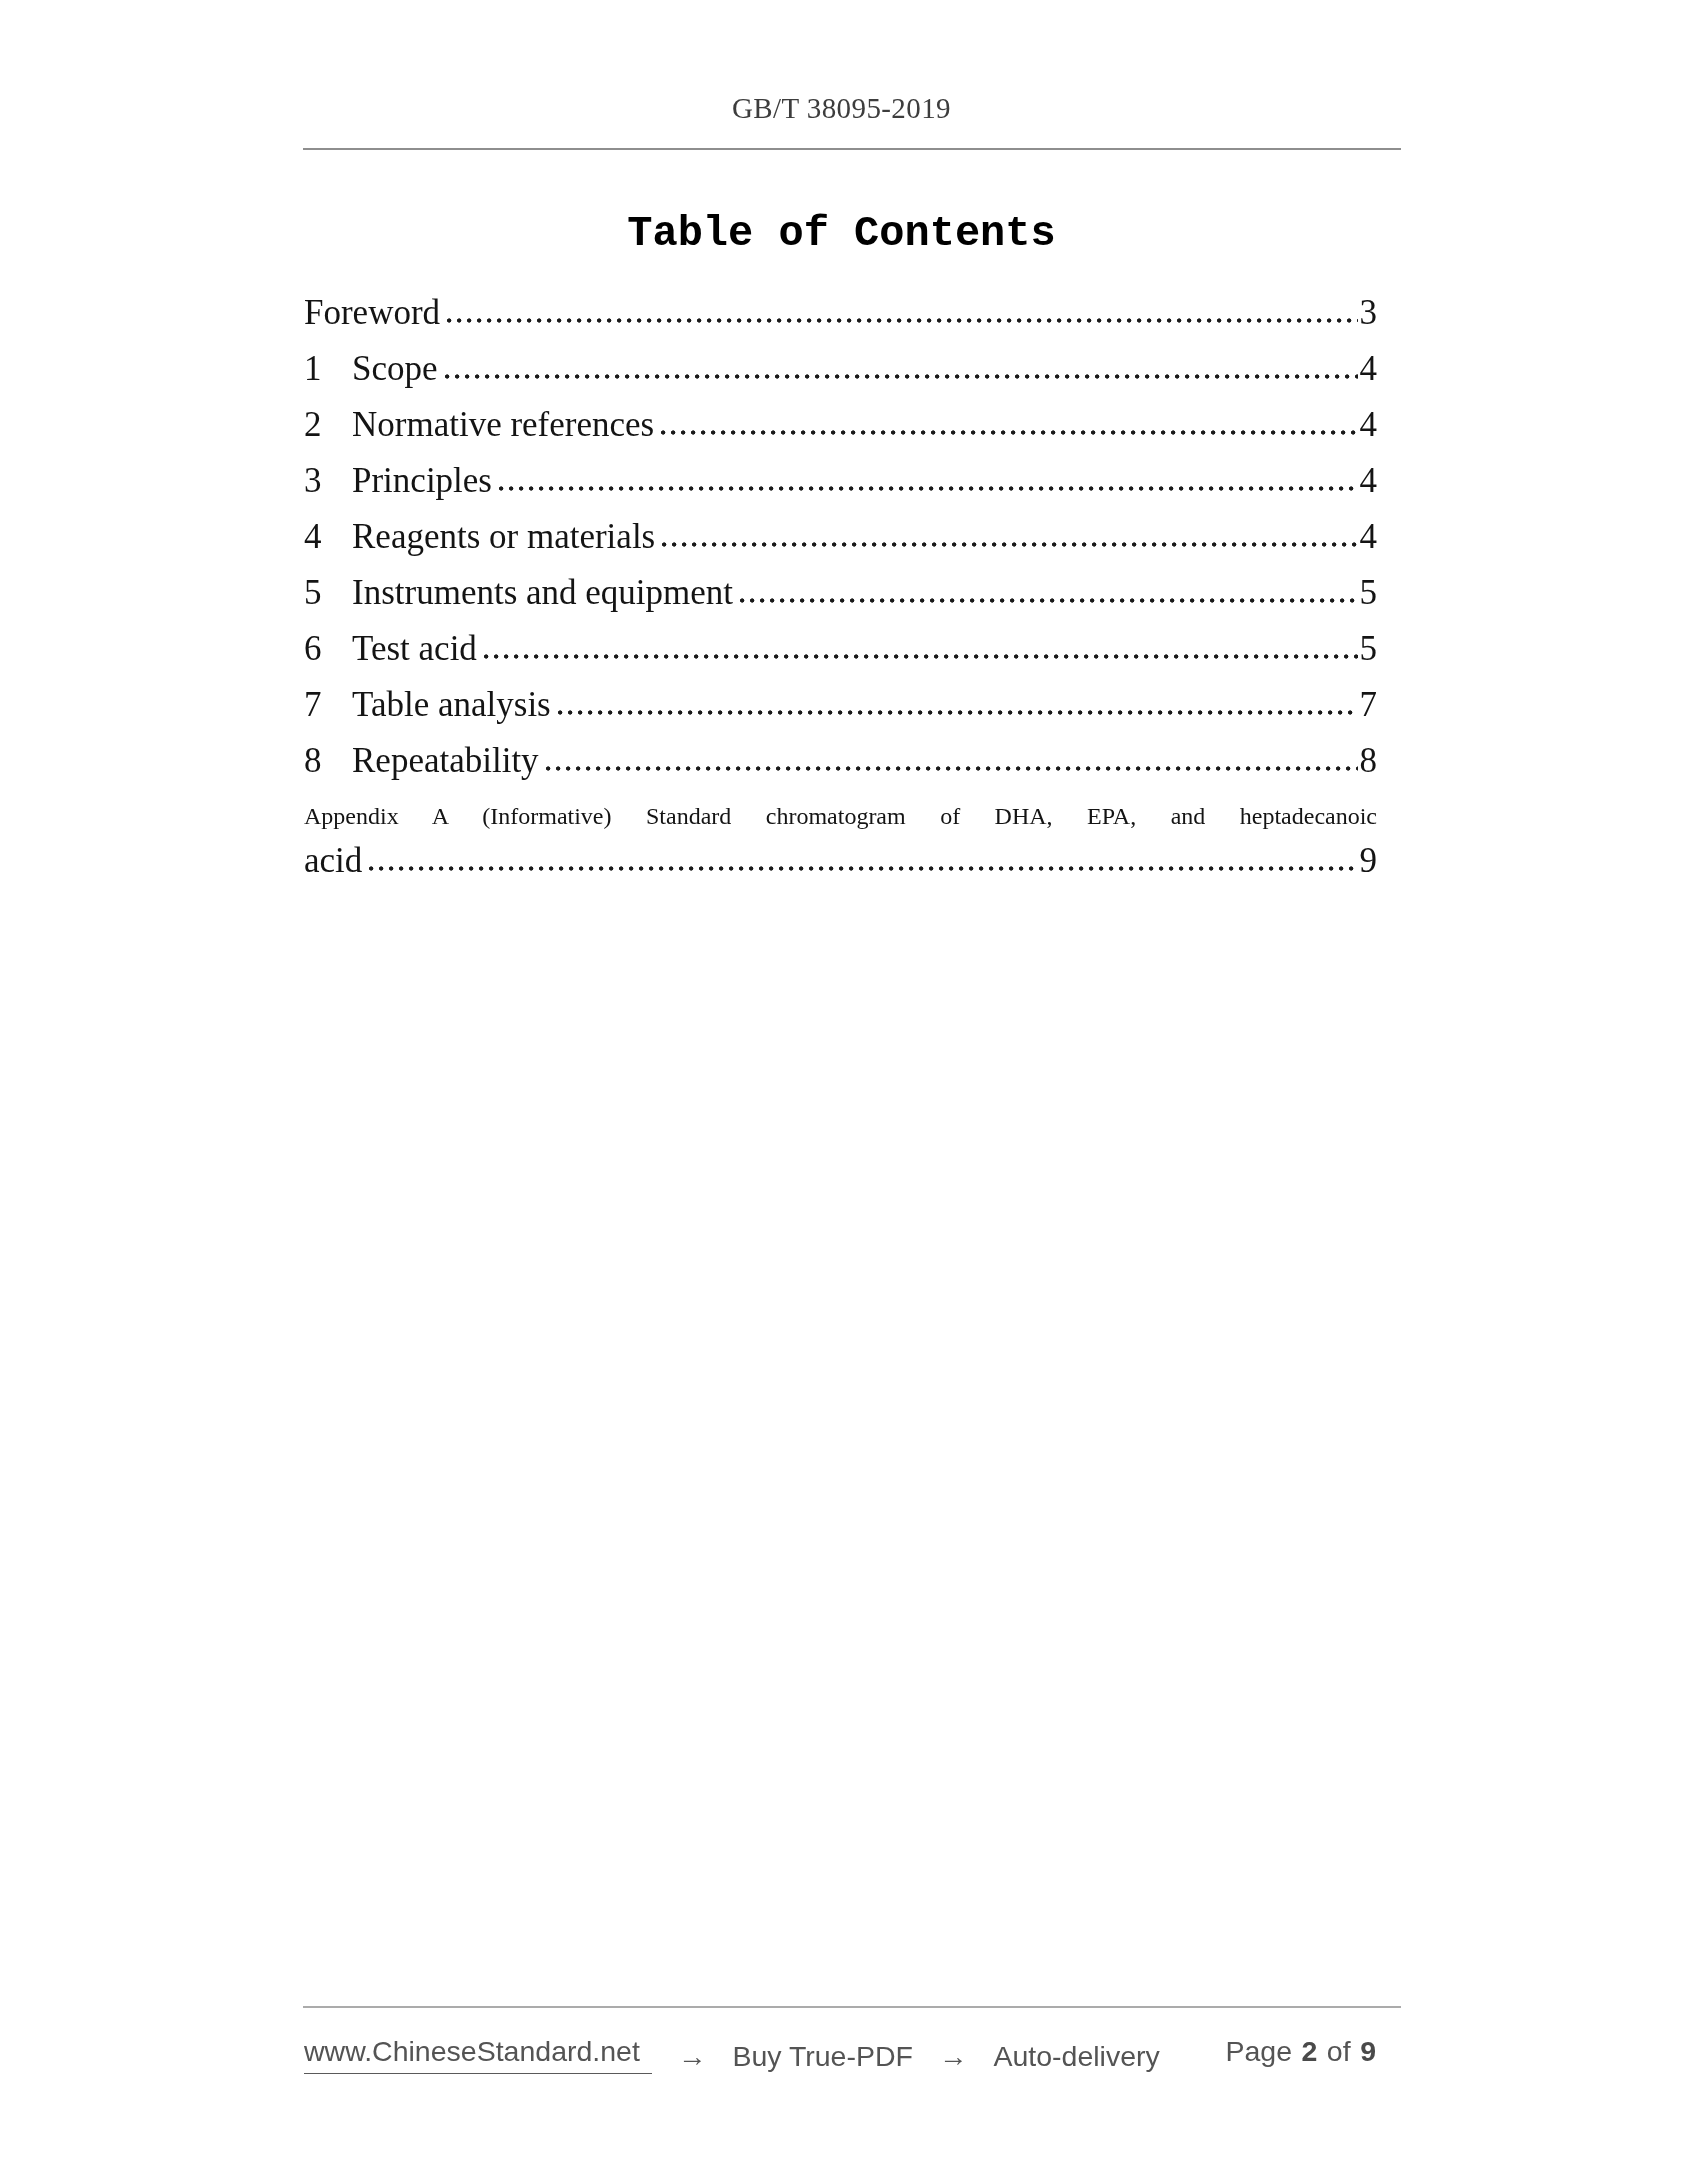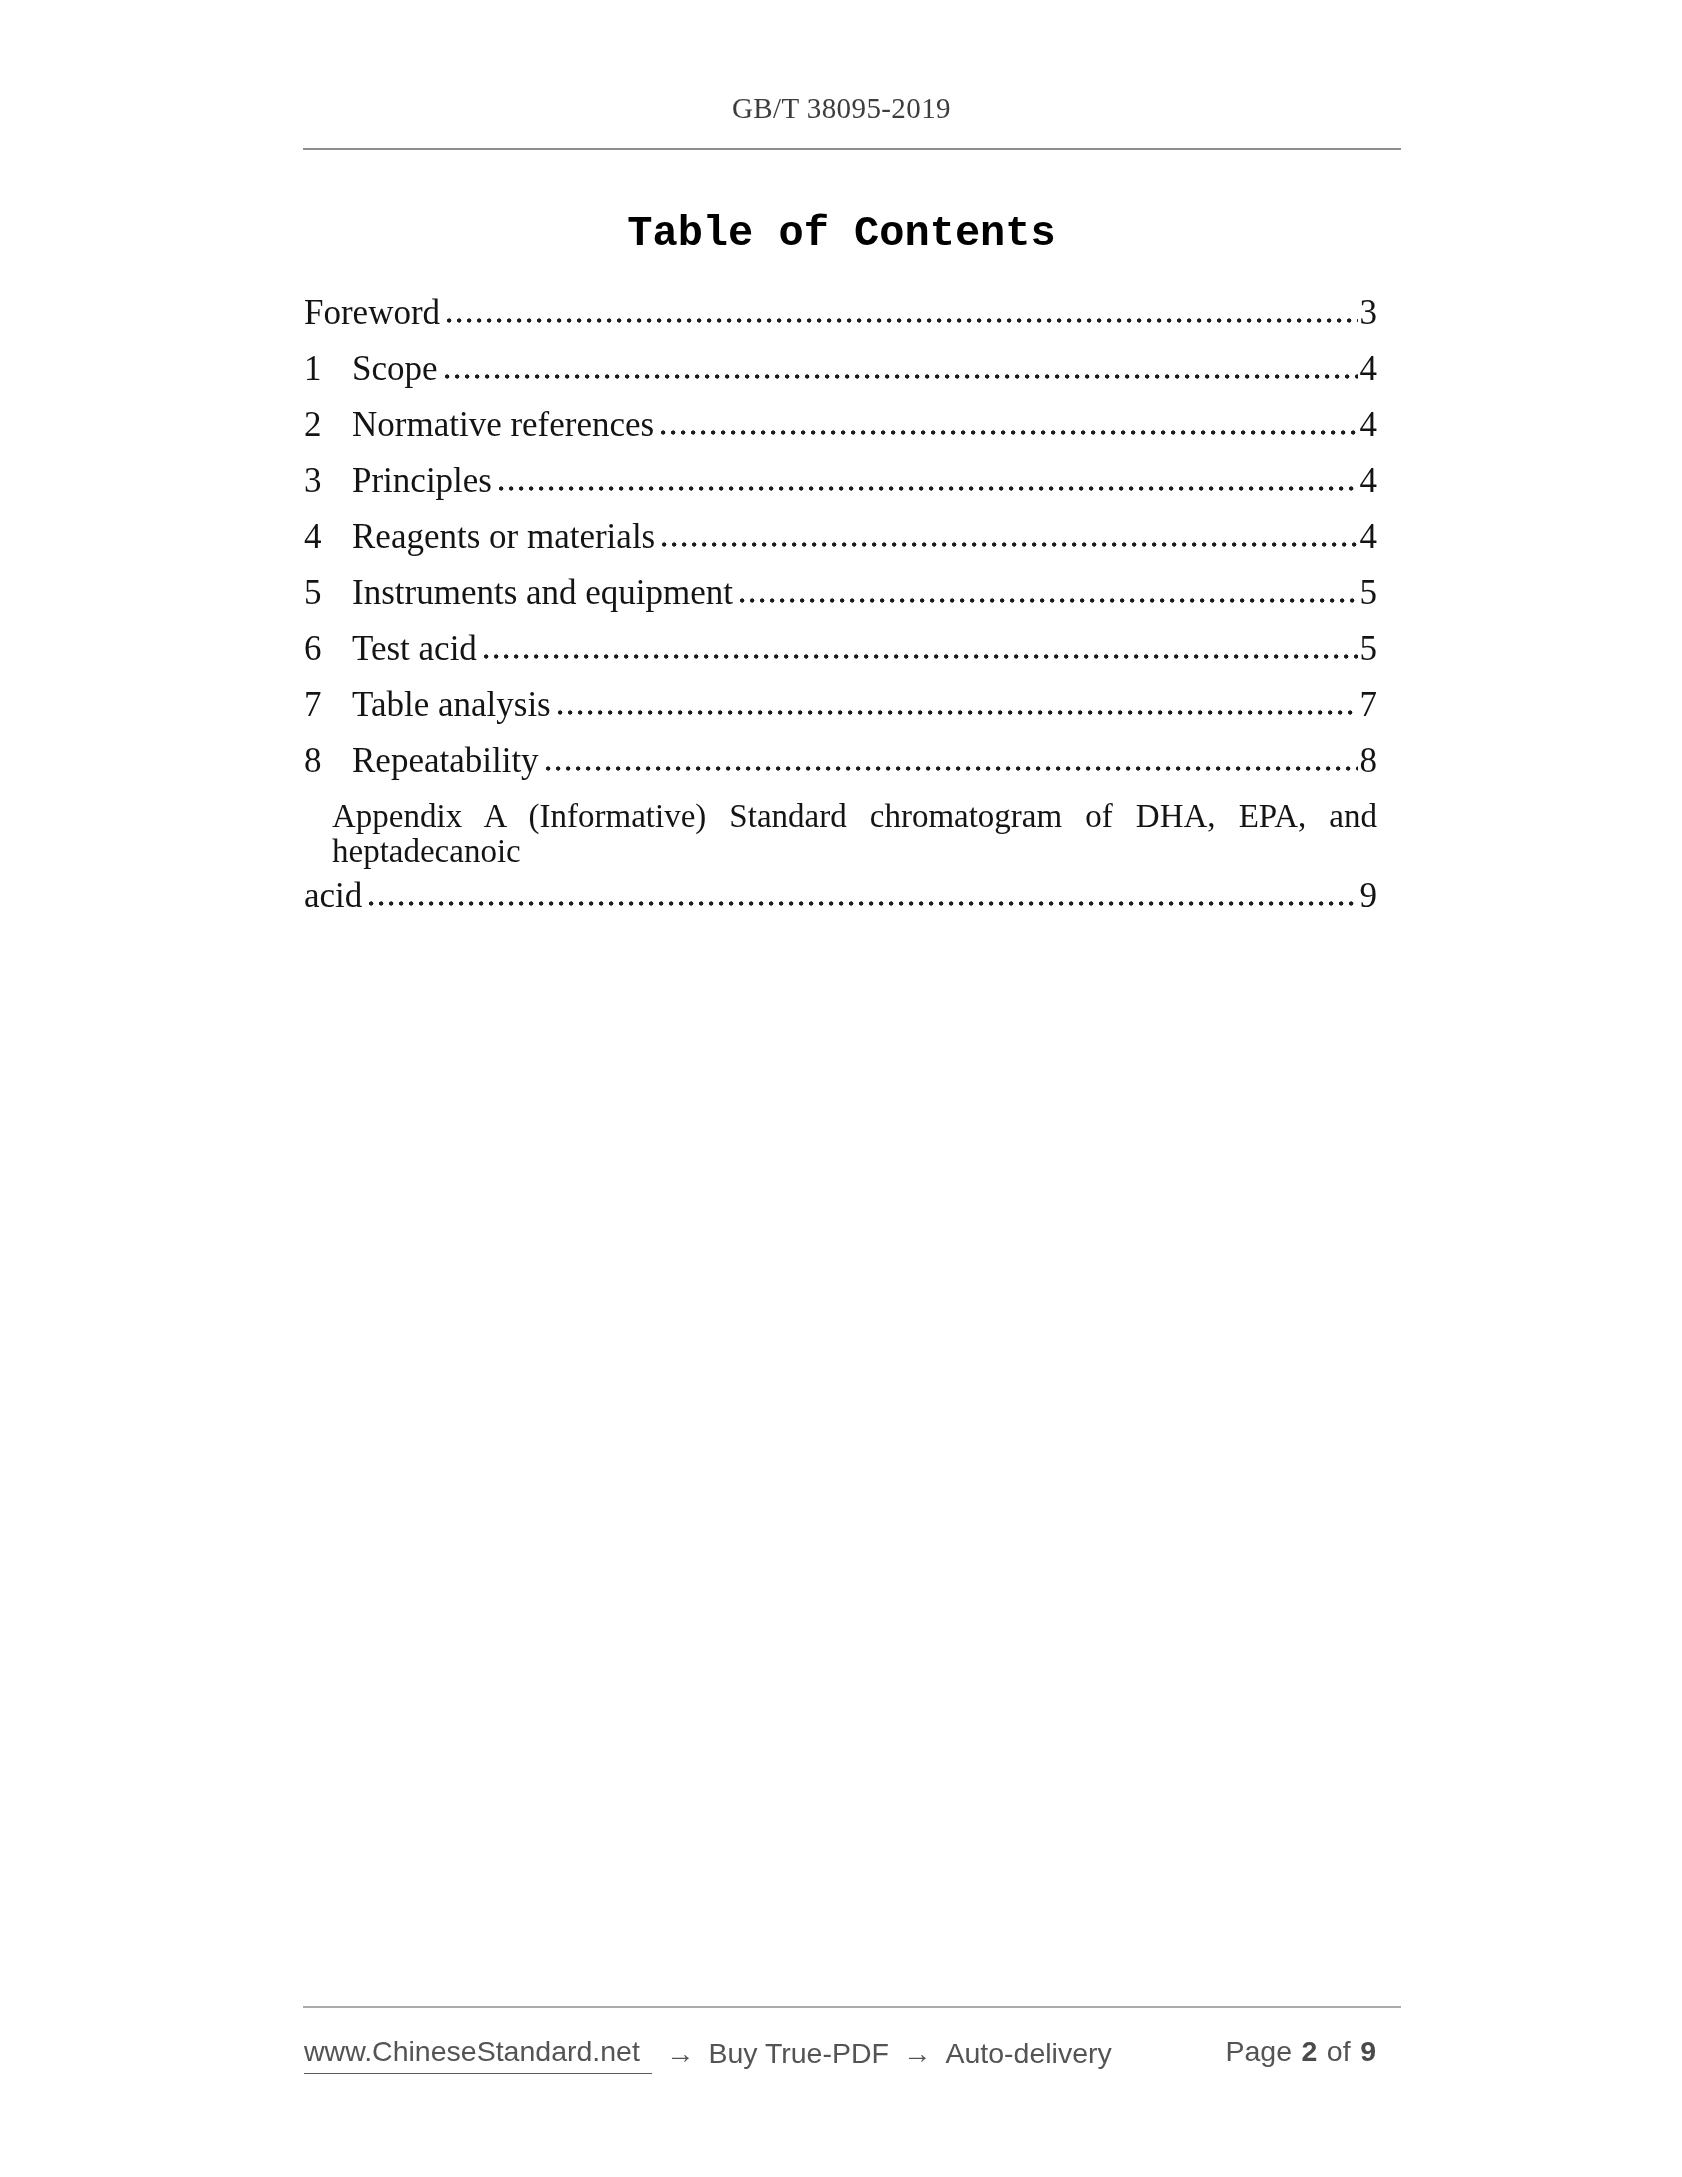--- a/index.html
+++ b/index.html
@@ -59,26 +59,25 @@
     align-self: stretch;
     margin: 0 1.7px 0 7px;
     background-image: radial-gradient(circle at 2.2px 50%, #1a1a1a 1.9px, transparent 2.5px);
     background-size: 10px 5.2px;
     background-repeat: repeat-x;
     background-position: left bottom 7px;
   }
   .toc-page { flex: 0 0 auto; }
 
   .appendix-line1 {
-    font-size: 33px;
+    font-size: 24px;
     line-height: 35px;
     text-align: justify;
     text-align-last: justify;
     margin-bottom: 8.6px;
-    margin-left: 28px;
   }
   .appendix-row { margin-bottom: 0; align-items: flex-end; }
 
   
   .footer-rule {
     position: absolute;
     left: 303px;
     top: 2006px;
     width: 1098px;
     height: 1.7px;
@@ -90,21 +89,21 @@
     top: 2034px;
     width: 1072px;
     display: flex;
     justify-content: space-between;
     align-items: baseline;
     font-family: "Liberation Sans", sans-serif;
     font-size: 28.5px;
     line-height: 35px;
     color: #545454;
   }
-  .footer-left { display: flex; align-items: center; gap: 14px; }
+  .footer-left { display: flex; align-items: flex-end; gap: 26px; }
   .footer-right { display: flex; align-items: center; gap: 9.5px; }
   .footer-link {
     border-bottom: 1.7px solid #5a5a5a;
     padding: 0 12px 3.5px 0;
     cursor: pointer;
   }
   .fw-b { font-weight: bold; color: #4a4a4a; }
 </style>
 </head>
 <body>

